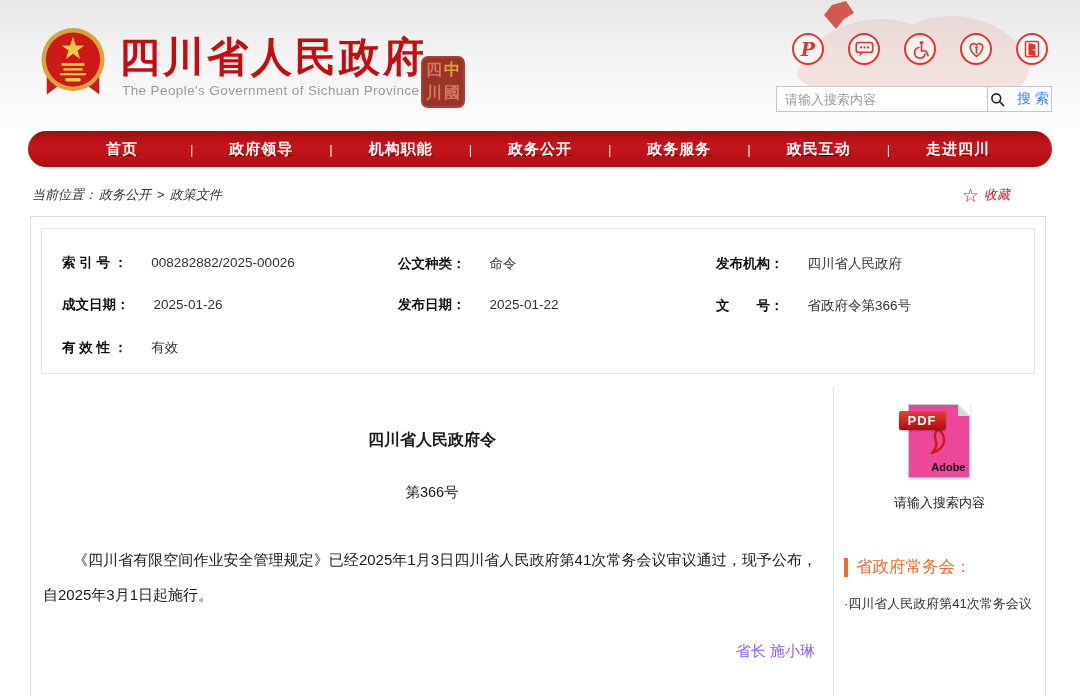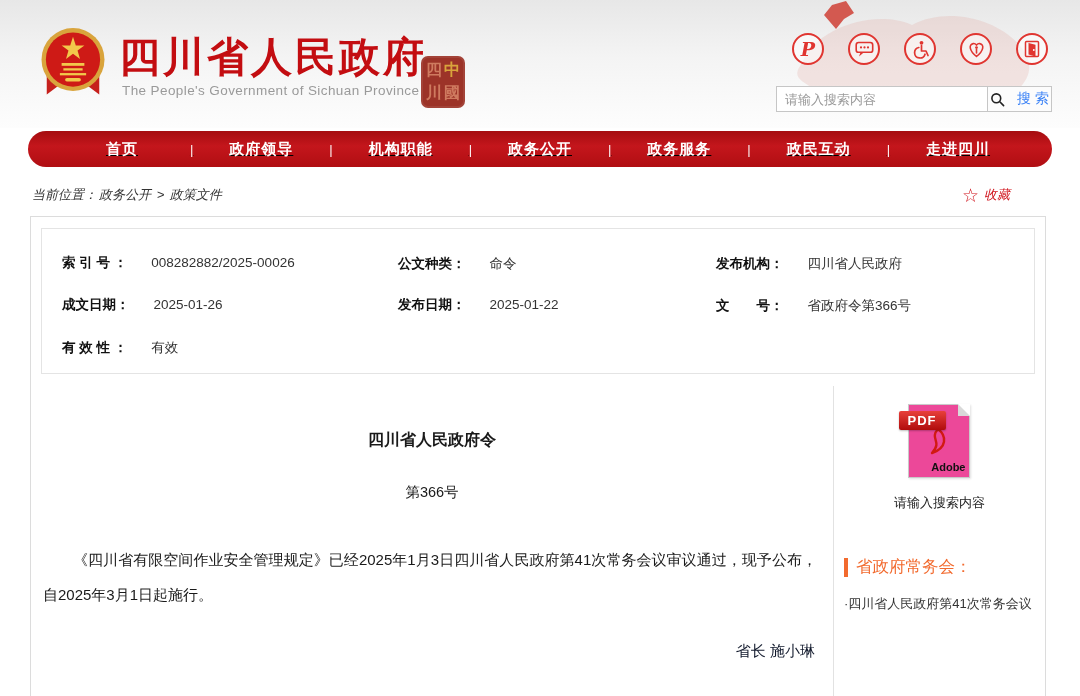--- a/index.html
+++ b/index.html
@@ -64,21 +64,21 @@
   .meta-cell { display:flex; gap:24px; align-items:baseline; }
   .meta-label { font-weight:bold; color:#111; white-space:pre; }
   .meta-value { color:#333;margin-top:8px; }
 
   .content-row { display:flex; margin-top:12px; height:432px; }
   .article { flex:1; position:relative; }
   .doc-title { text-align:center; font-weight:bold; font-size:16px; color:#1a1a1a; margin-top:44px; }
   .doc-number { text-align:center; font-size:14.5px; color:#1a1a1a; margin-top:32px; }
   .doc-paragraph { margin:40px 16px 0 12px; font-size:15px; color:#1a1a1a;
                    line-height:35px; text-indent:2em; text-align:justify; }
-  .doc-signer { text-align:right; margin:30px 18px 8px 0; font-size:15px; color:#0f172a; }
+  .doc-signer { text-align:right; margin:30px 18px 8px 0; font-size:15px; color:#8b5cf6; }
   .doc-date  { text-align:right; margin:40px 18px 0 0; font-size:15px; color:#1a1a1a; }
 
   
   .sidebar { width:212px; border-left:1px solid #e2e2e2; padding-top:18px; }
   .pdf-block { width:64px; margin:0 auto; position:relative; cursor:pointer; }
   .pdf-page { width:62px; height:74px; background:#ec4899; border:1px solid #c9c9c9;
               position:relative; box-shadow:1px 1px 2px rgba(0,0,0,.12); }
   .pdf-fold { position:absolute; right:-1px; top:-1px; width:0; height:0;
               border-left:12px solid #d9d9d9; border-top:12px solid #fff; }
   .pdf-banner { position:absolute; left:-9px; top:7px; background:linear-gradient(180deg,#e8403a,#b00c0c);

